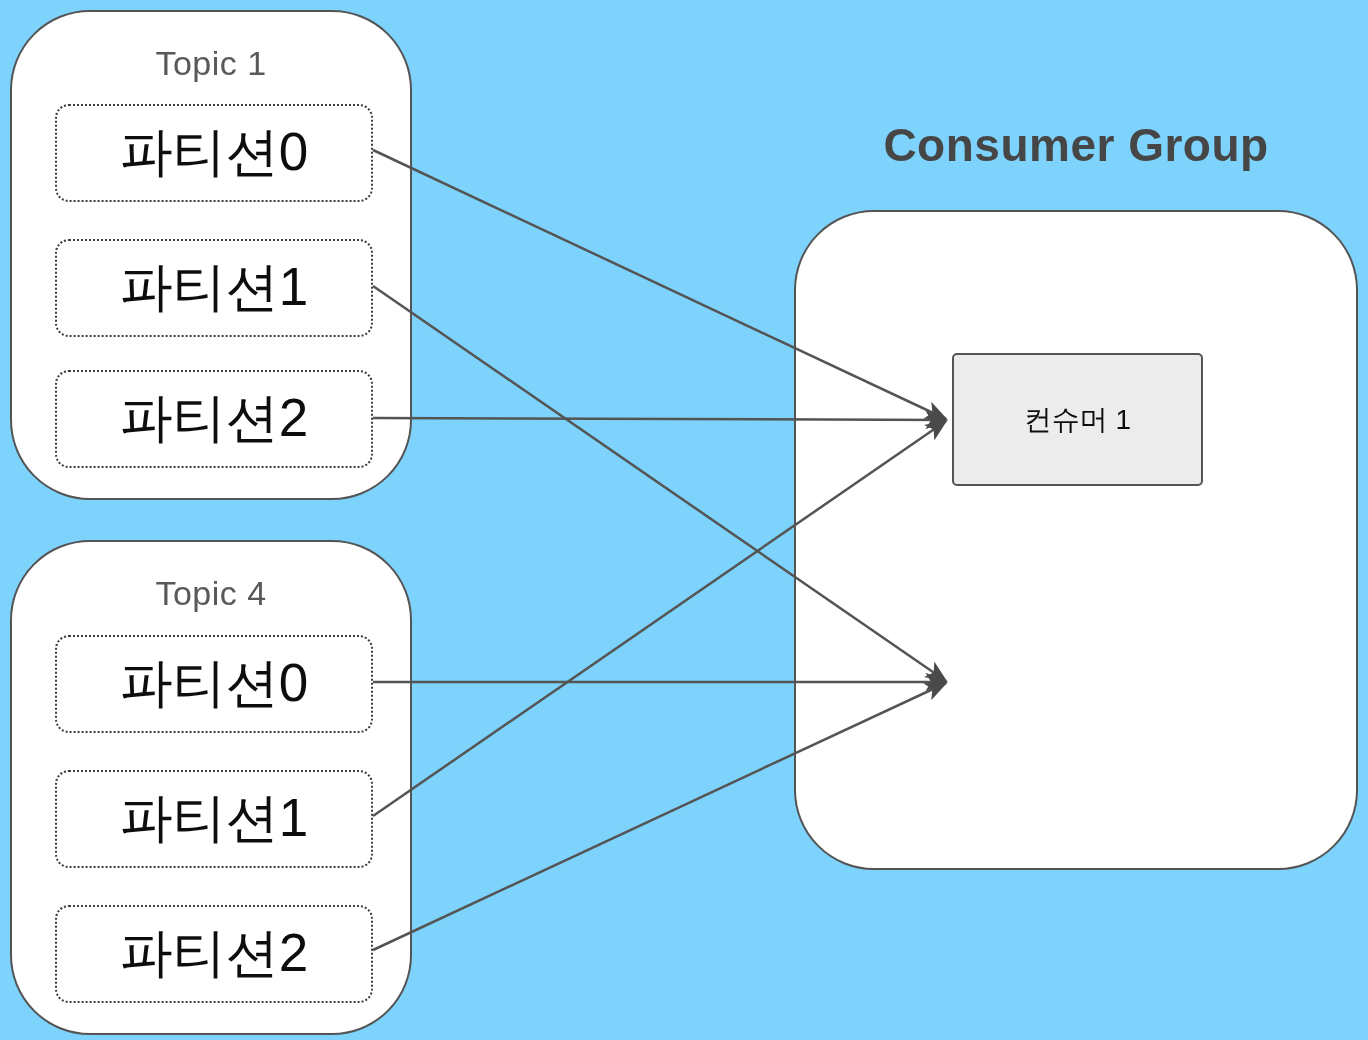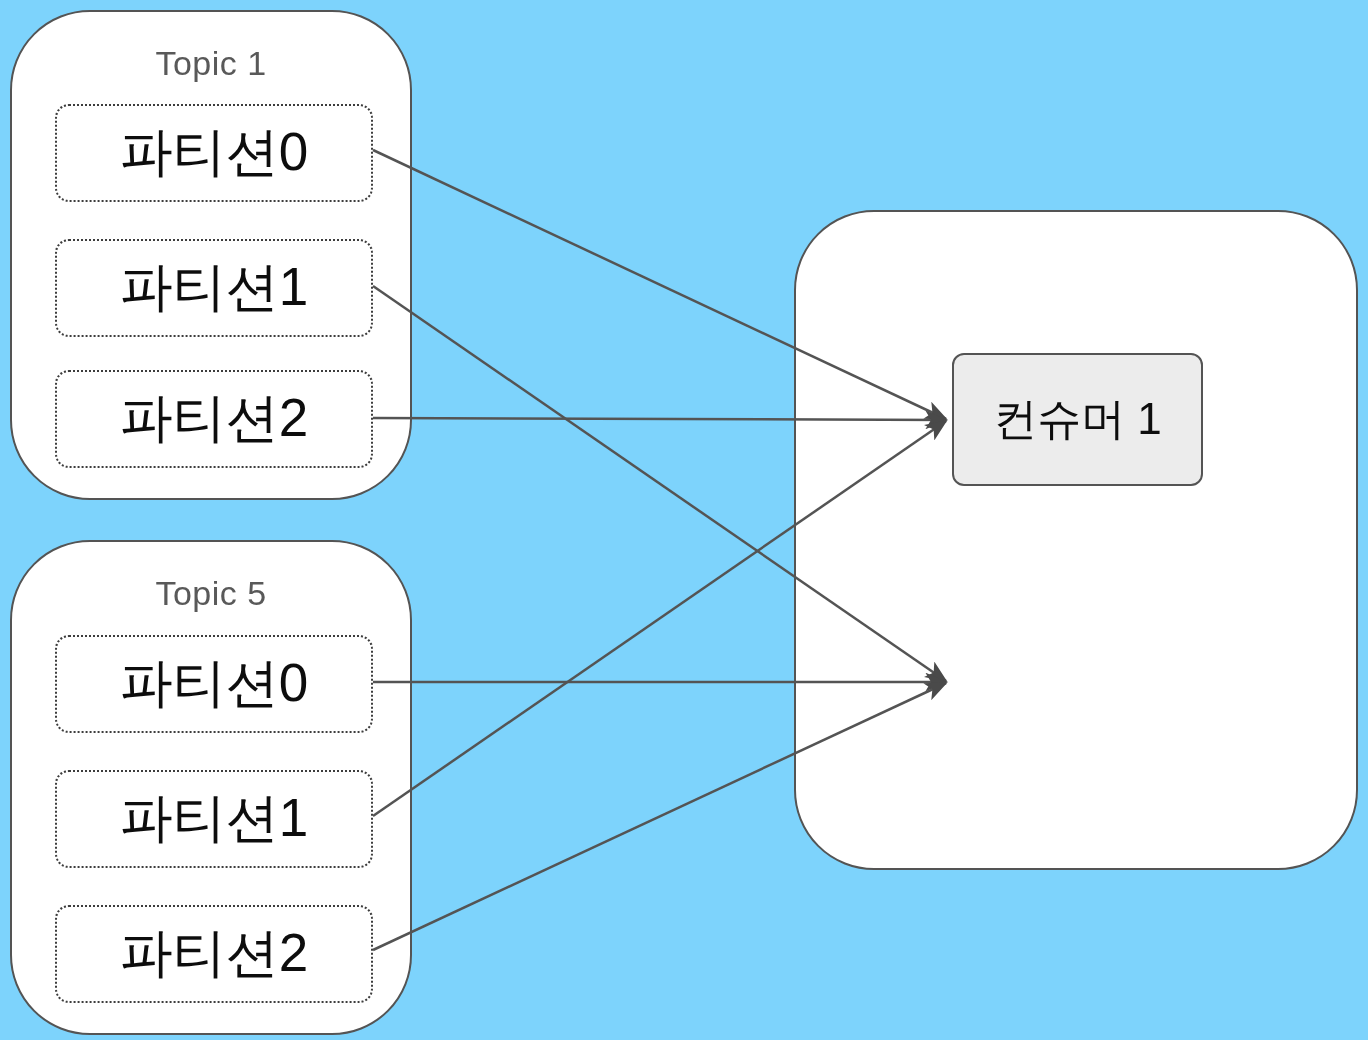--- a/index.html
+++ b/index.html
@@ -37,23 +37,23 @@
     font-size:46px;font-weight:bold;color:#464646;letter-spacing:0.5px;
   }
   .cg-box{
     position:absolute;left:794px;top:210px;width:564px;height:660px;
     background:#ffffff;border:2.5px solid #545454;border-radius:80px;
     box-sizing:border-box;
   }
 
   .consumer{
     position:absolute;left:952px;width:251px;height:133px;box-sizing:border-box;
-    background:#ececec;border:2.5px solid #545454;border-radius:12px;
+    background:#ececec;border:2.5px solid #545454;border-radius:5px;
     display:flex;align-items:center;justify-content:center;
-    font-size:44px;color:#0d0d0d;
+    font-size:28px;color:#0d0d0d;
   }
   #consumer1{top:353px;}
   #consumer2{top:616px;}
 
   svg.edges{
     position:absolute;left:0;top:0;width:1368px;height:1040px;
     pointer-events:none;
   }
 </style>
 </head>
@@ -62,26 +62,27 @@
 <div class="canvas">
 
   <div class="topic-box" id="topic1">
     <div class="topic-title">Topic 1</div>
     <div class="partition p0">파티션0</div>
     <div class="partition p1">파티션1</div>
     <div class="partition p2">파티션2</div>
   </div>
 
   <div class="topic-box" id="topic2">
-    <div class="topic-title">Topic 5</div>
+    <div class="topic-title">Topic 4</div>
     <div class="partition p0">파티션0</div>
     <div class="partition p1">파티션1</div>
     <div class="partition p2">파티션2</div>
   </div>
 
+  <div class="cg-title">Consumer Group</div>
   <div class="cg-box"></div>
   <div class="consumer" id="consumer1">컨슈머 1</div>
 
   <svg class="edges" viewBox="0 0 1368 1040" xmlns="http://www.w3.org/2000/svg">
     <defs>
       <marker id="arrowhead" viewBox="0 0 12 10" markerWidth="9" markerHeight="7.5" refX="11" refY="5" orient="auto" markerUnits="strokeWidth">
         <path d="M0,0 L12,5 L0,10 L3,5 Z" fill="#4a4a4a"></path>
       </marker>
     </defs>
   <line x1="373" y1="150" x2="946" y2="419" stroke="#545454" stroke-width="2.5" marker-end="url(#arrowhead)"></line>

